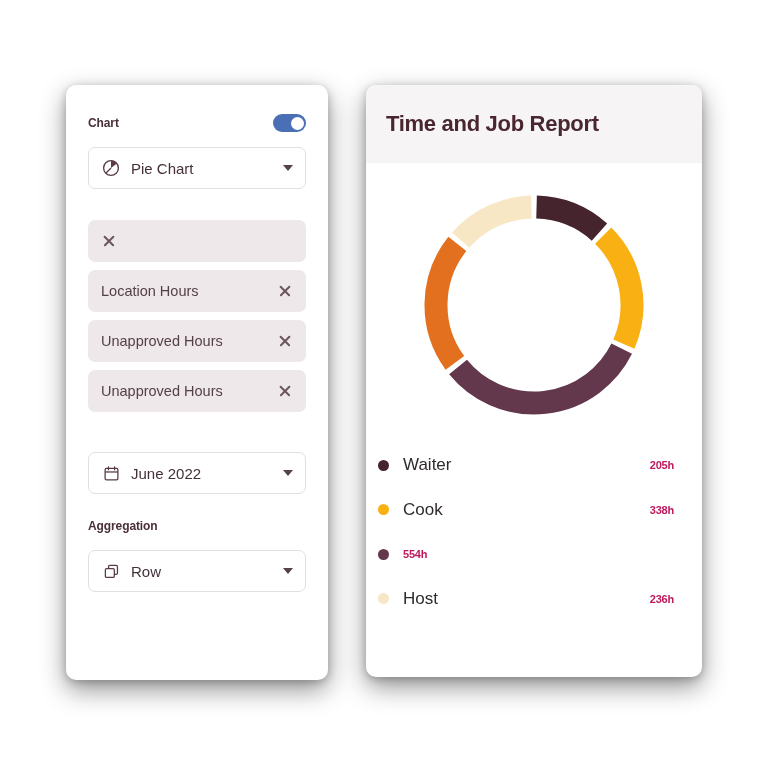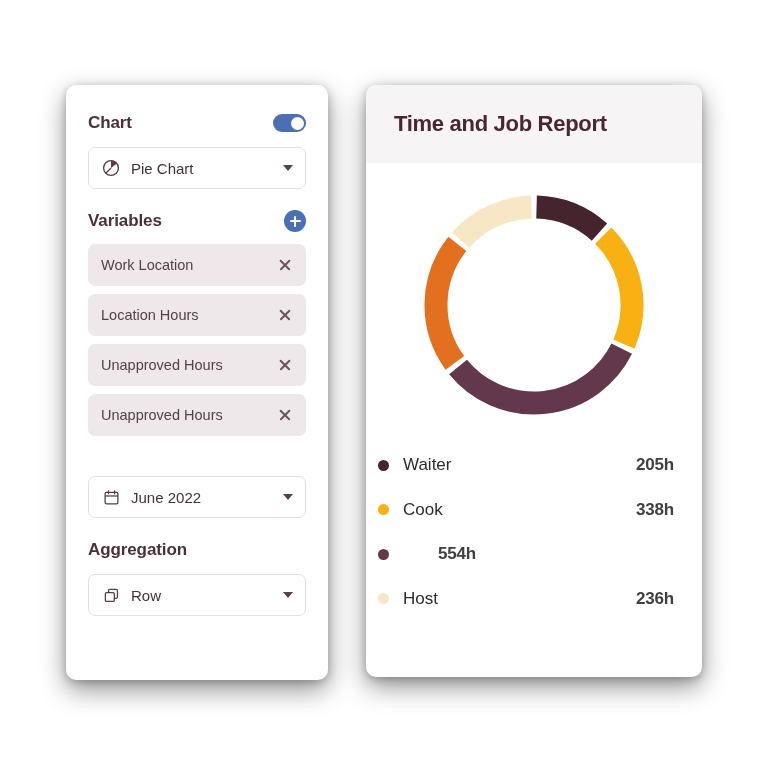--- a/index.html
+++ b/index.html
@@ -44,21 +44,21 @@
   }
 
   .section-head {
     display: flex;
     align-items: center;
     justify-content: space-between;
     height: 24px;
   }
 
   .section-title {
-    font-size: 17px;
+    font-size: 12px;
     font-weight: bold;
     color: #4a3038;
     letter-spacing: -0.1px;
   }
 
   
   .toggle {
     width: 33px;
     height: 18px;
     border-radius: 9px;
@@ -179,21 +179,21 @@
   .chip-x::after  { transform: rotate(-45deg); }
 
   .group-gap { height: 20px; }
 
   
   .rp-header {
     height: 78px;
     background: #f6f4f5;
     display: flex;
     align-items: center;
-    padding: 0 28px;
+    padding: 0 20px;
     box-sizing: border-box;
   }
   .rp-title {
     font-size: 22px;
     font-weight: bold;
     color: #4a2730;
     letter-spacing: -0.3px;
   }
 
   .donut-wrap {
@@ -218,25 +218,24 @@
     height: 11px;
     border-radius: 50%;
     margin-right: 14px;
   }
   .legend-name {
     flex: 1;
     font-size: 17px;
     color: #2f2b2c;
   }
   .legend-value {
-    font-size: 17px;
+    font-size: 11px;
     font-weight: bold;
-    color: #404040;
+    color: #be185d;
     letter-spacing: -0.2px;
-    margin-left: 35px;
   }
 </style>
 </head>
 <body>
 
 <div class="panel" id="left-panel">
   <div class="lp-inner">
 
     <div class="section-head">
       <span class="section-title">Chart</span>
@@ -252,28 +251,23 @@
           <path d="M10 10 L10 1.8 A8.2 8.2 0 0 1 16.2 5.2 Z" fill="#5a3b45"></path>
           <line x1="10" y1="10" x2="4.2" y2="15.8" stroke="#5a3b45" stroke-width="1.4"></line>
         </svg>
       </span>
       <span class="sel-label">Pie Chart</span>
       <span class="caret"></span>
     </div>
 
     <div class="group-gap"></div>
 
-    <div class="section-head">
-      <span class="section-title">Variables</span>
-      <span class="plus-btn"></span>
-    </div>
 
     <div class="chips">
       <div class="chip">
-        <span class="chip-label">Work Location</span>
         <span class="chip-x"></span>
       </div>
       <div class="chip">
         <span class="chip-label">Location Hours</span>
         <span class="chip-x"></span>
       </div>
       <div class="chip">
         <span class="chip-label">Unapproved Hours</span>
         <span class="chip-x"></span>
       </div>

